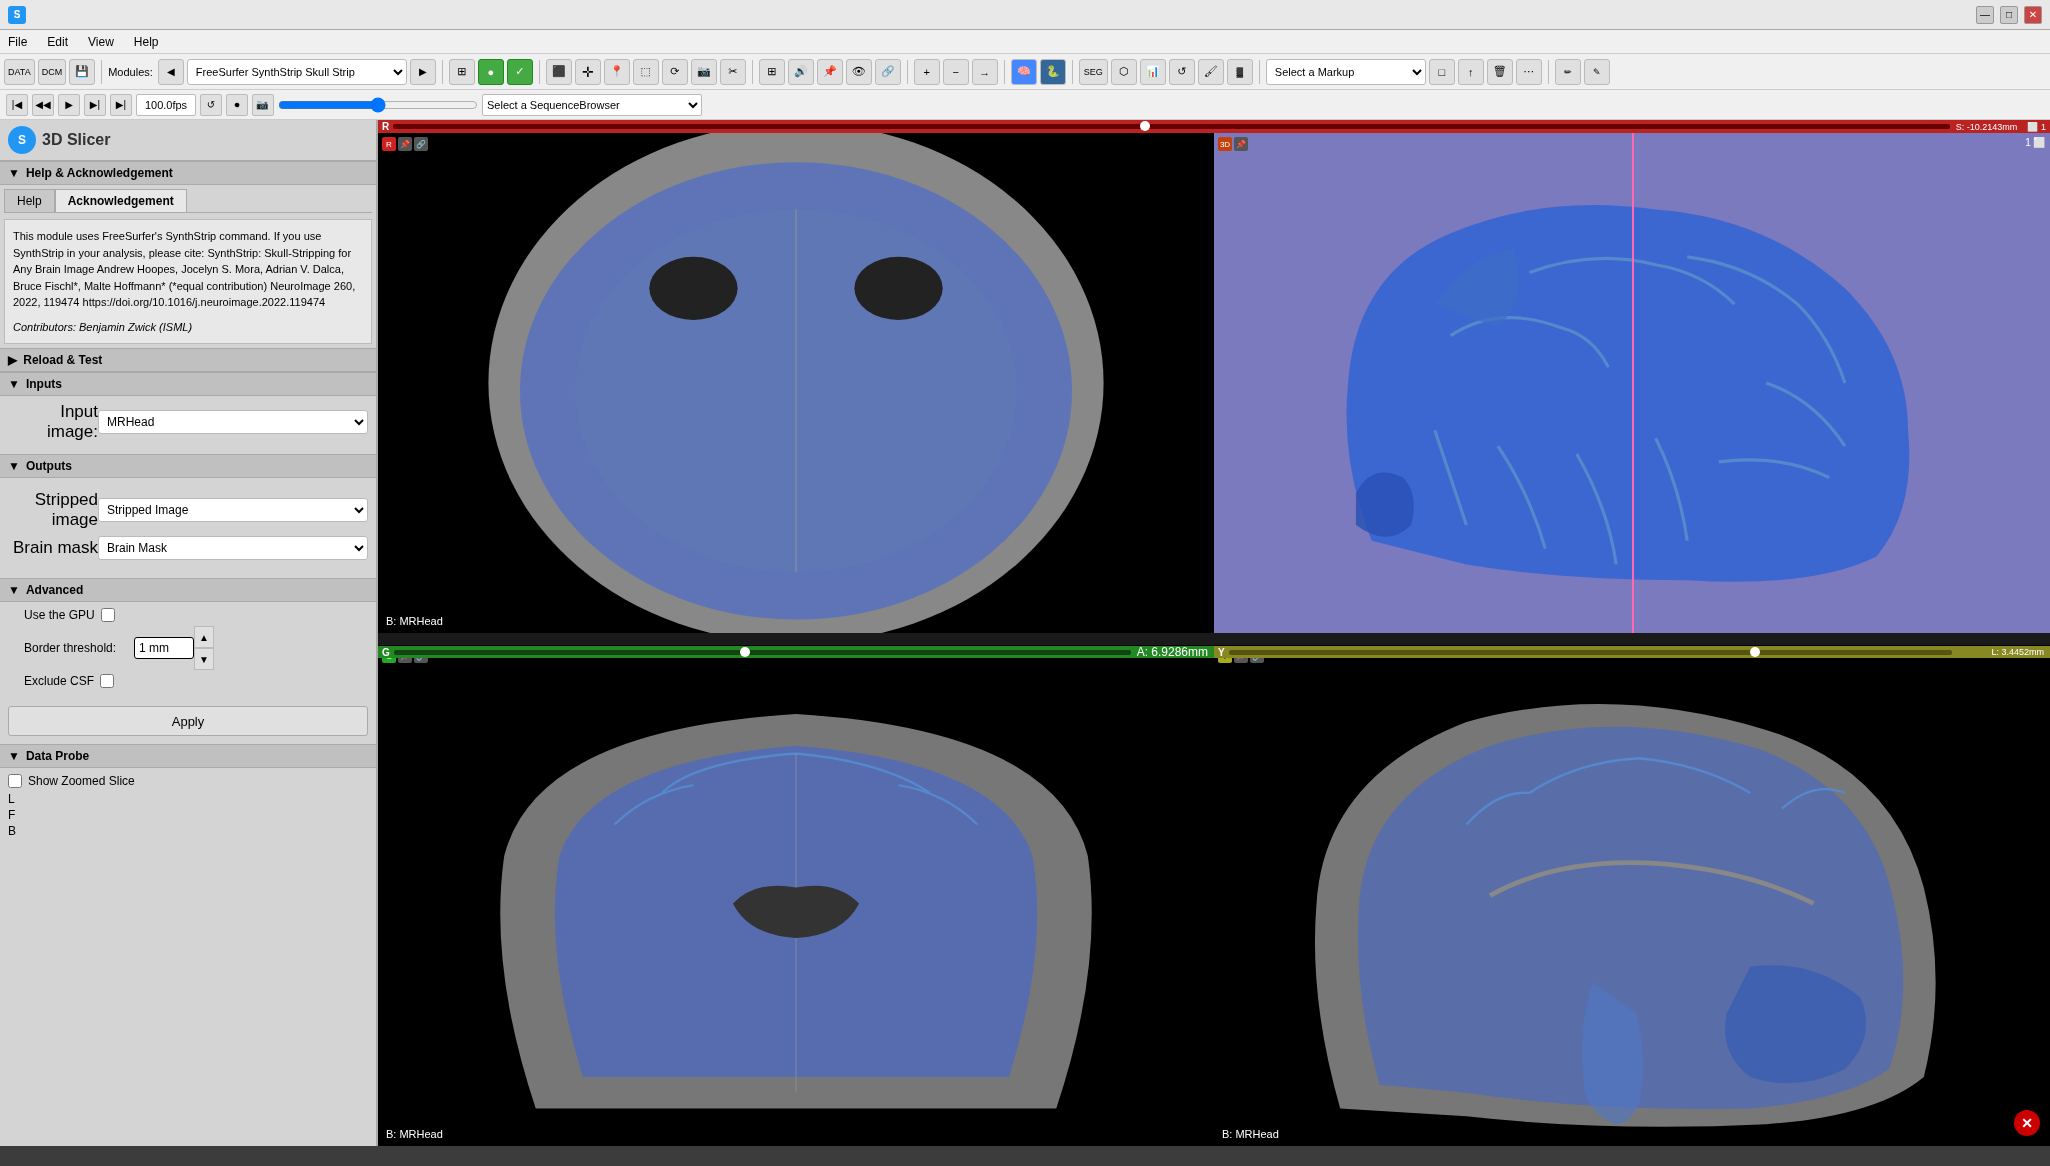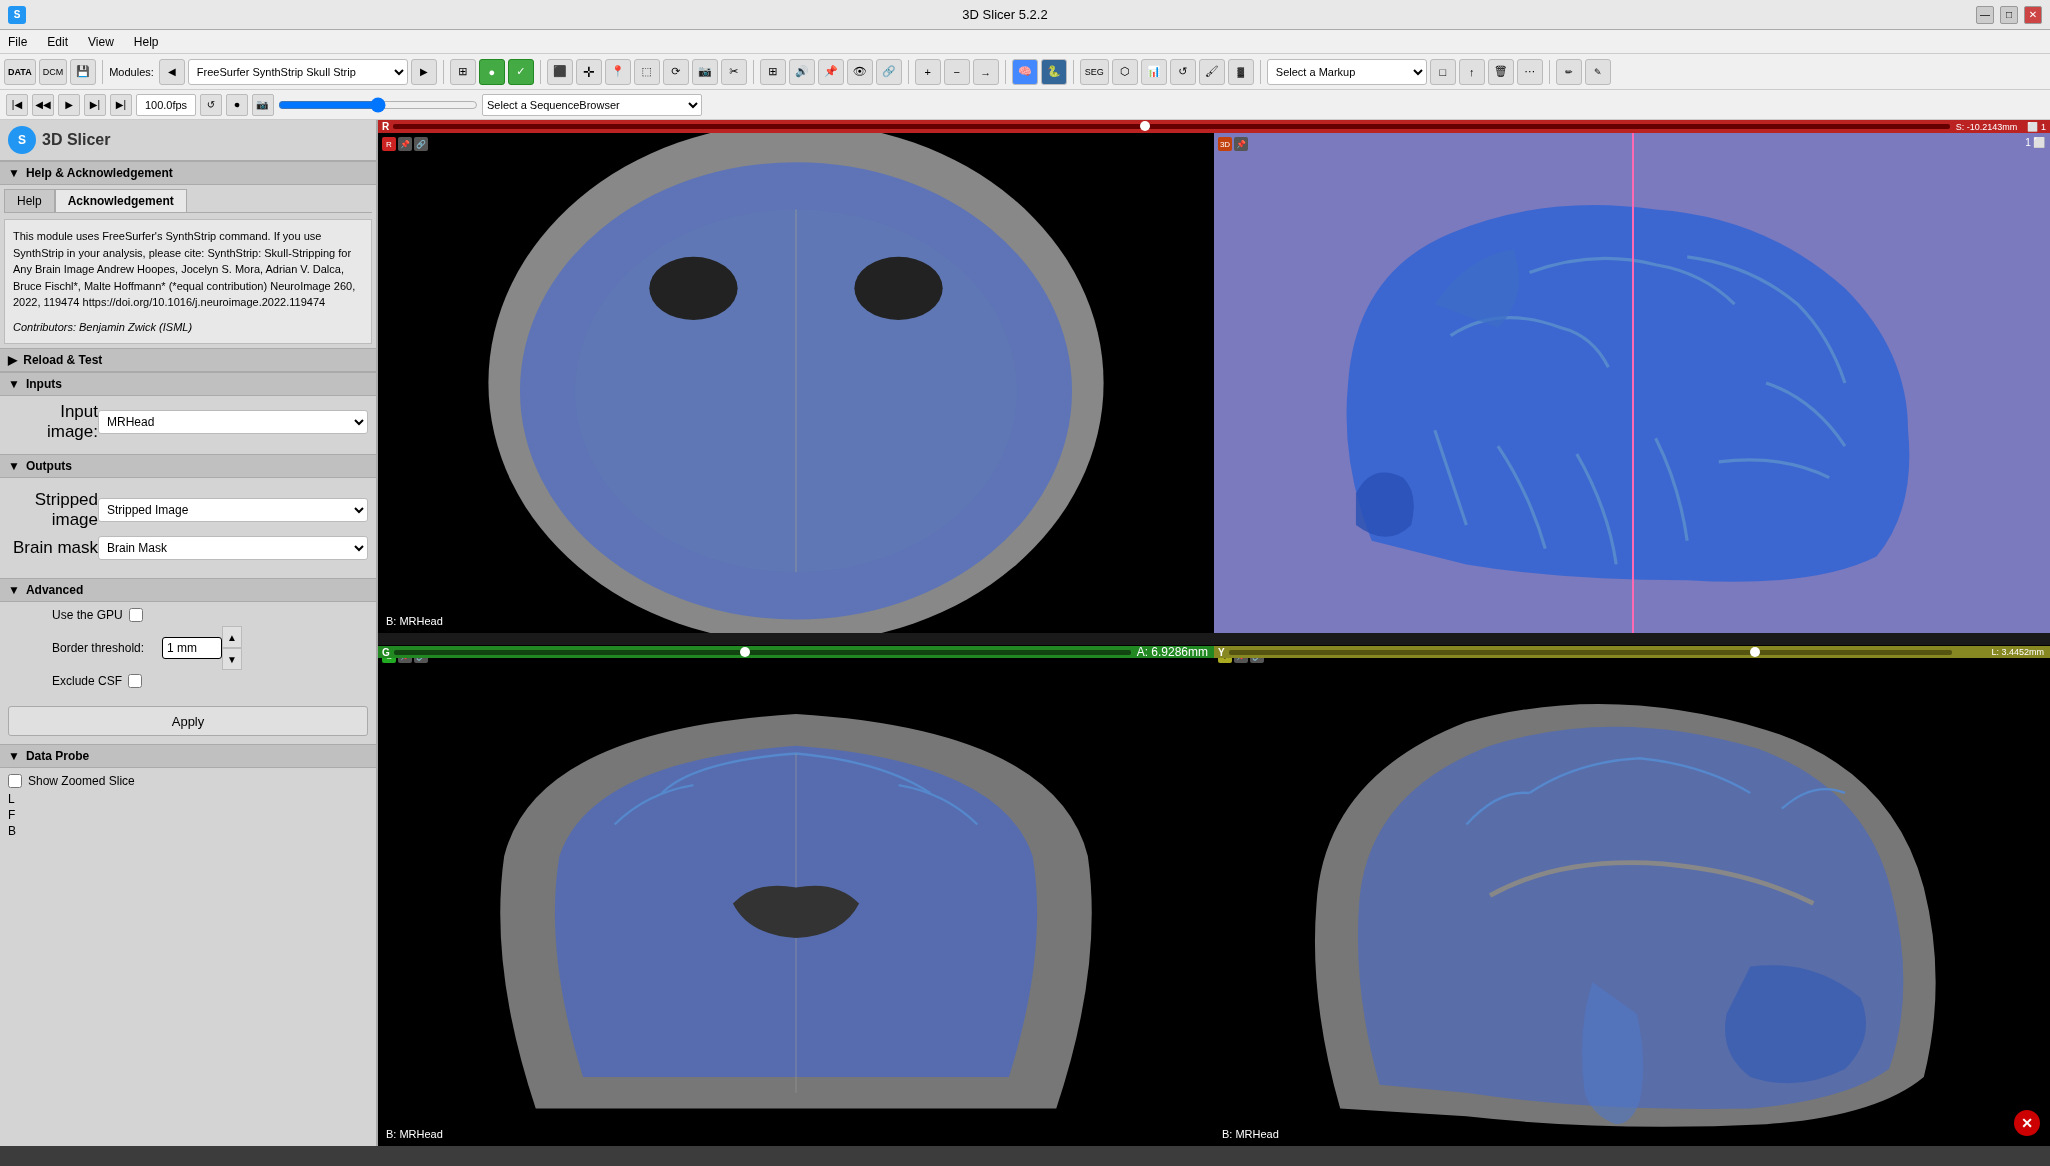--- a/index.html
+++ b/index.html
@@ -51,21 +51,21 @@
     
     #inputs-section { padding: 6px 8px; }
     .form-row { display: flex; align-items: center; margin-bottom: 6px; }
     .form-label { width: 90px; font-size: 17px; text-align: right; }
     .form-select { flex: 1; height: 24px; border: 1px solid #bbb; border-radius: 3px; background: #fff; font-size: 12px; padding: 0 4px; }
 
     
     #outputs-section { padding: 12px 8px; }
 
     
-    #advanced-section { padding: 6px 8px; margin-left: 44px; }
+    #advanced-section { padding: 6px 24px; }
     .checkbox-row { display: flex; align-items: center; margin-bottom: 4px; gap: 6px; font-size: 12px; }
     .checkbox-row input[type=checkbox] { width: 14px; height: 14px; }
     .border-row { display: flex; align-items: center; margin-bottom: 4px; }
     .border-label { width: 110px; font-size: 12px; }
     .border-input { width: 60px; height: 22px; border: 1px solid #000000; border-radius: 3px; font-size: 12px; padding: 0 4px; }
     .spin-btn { width: 20px; height: 22px; background: #e0e0e0; border: 1px solid #bbb; cursor: pointer; display: flex; align-items: center; justify-content: center; font-size: 10px; }
 
     
     #apply-btn { margin: 8px; height: 30px; background: #e0e0e0; border: 1px solid #aaa; border-radius: 3px; font-size: 13px; cursor: pointer; width: calc(100% - 16px); }
 
@@ -110,38 +110,37 @@
     
     #status-bar { height: 20px; background: #3c3c3c; display: flex; align-items: center; padding: 0 8px; }
   </style>
 </head>
 <body>
 
 <div id="title-bar">
   <div style="display:flex; align-items:center;">
     <div class="app-icon" style="background:#2196F3; width:18px; height:18px; border-radius:3px; margin-right:8px; display:flex; align-items:center; justify-content:center; color:white; font-size:10px; font-weight:bold;">S</div>
   </div>
-  <span class="title">3D Slicer 5.2.2</span>
   <div class="win-controls">
     <div class="win-btn">—</div>
     <div class="win-btn">□</div>
     <div class="win-btn" style="background:#cc4444; color:white;">✕</div>
   </div>
 </div>
 
 <div id="menu-bar">
   <span>File</span>
   <span>Edit</span>
   <span>View</span>
   <span>Help</span>
 </div>
 
 <div id="toolbar">
 
-  <div class="tb-btn" style="font-size:9px; padding:0 3px;font-weight:bold;">DATA</div>
+  <div class="tb-btn" style="font-size:9px; padding:0 3px;">DATA</div>
   <div class="tb-btn" style="font-size:9px; padding:0 3px;">DCM</div>
   <div class="tb-btn">💾</div>
   <div class="tb-sep"></div>
 
   <span style="font-size:11px; margin-right:2px;">Modules:</span>
   <div class="tb-btn" style="font-size:10px;">◀</div>
   <select class="tb-select" style="width:220px;">
     <option>FreeSurfer SynthStrip Skull Strip</option>
   </select>
   <div class="tb-btn" style="font-size:10px;">▶</div>

